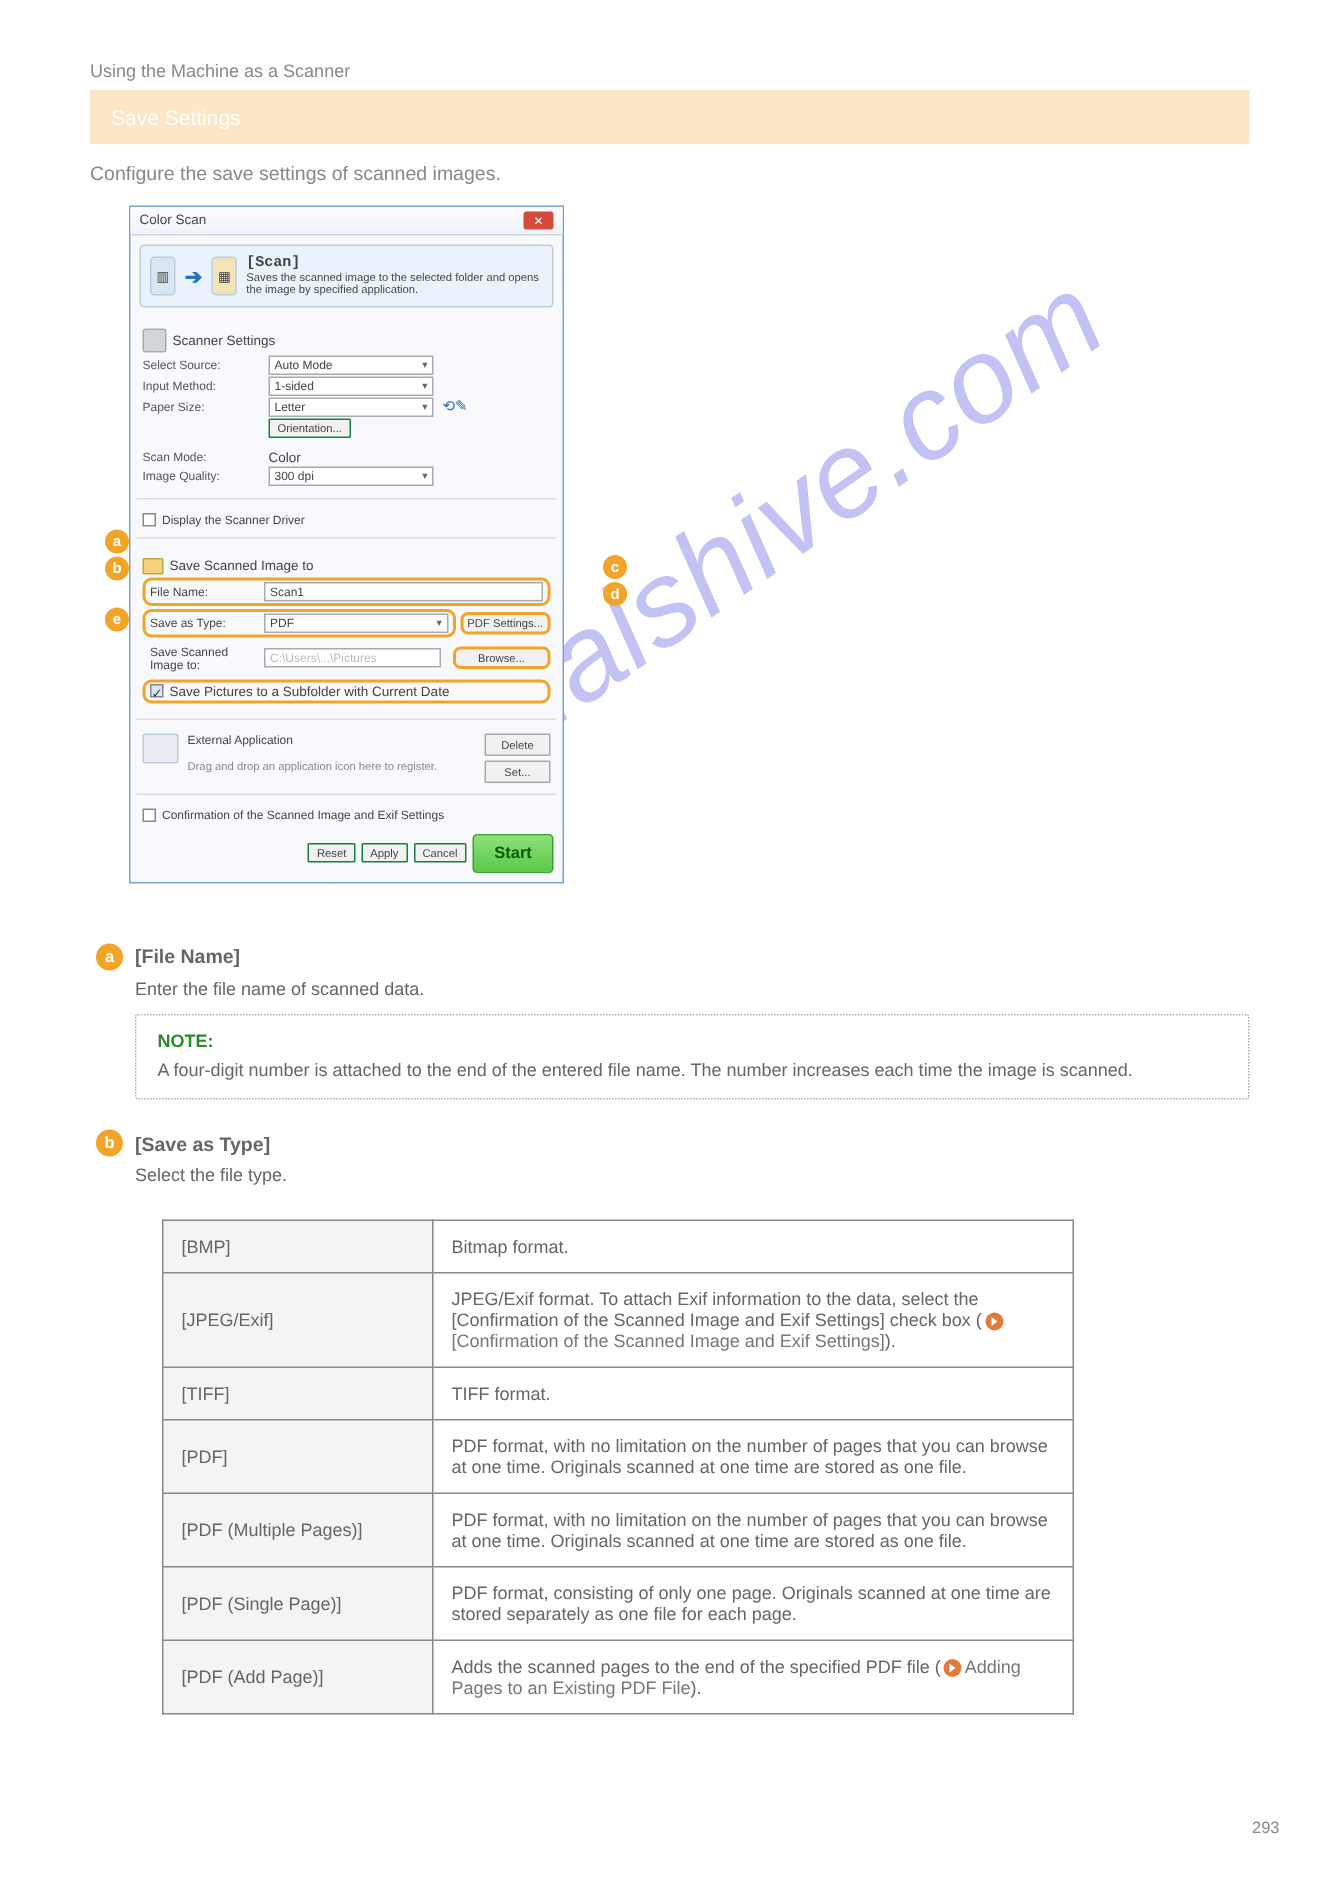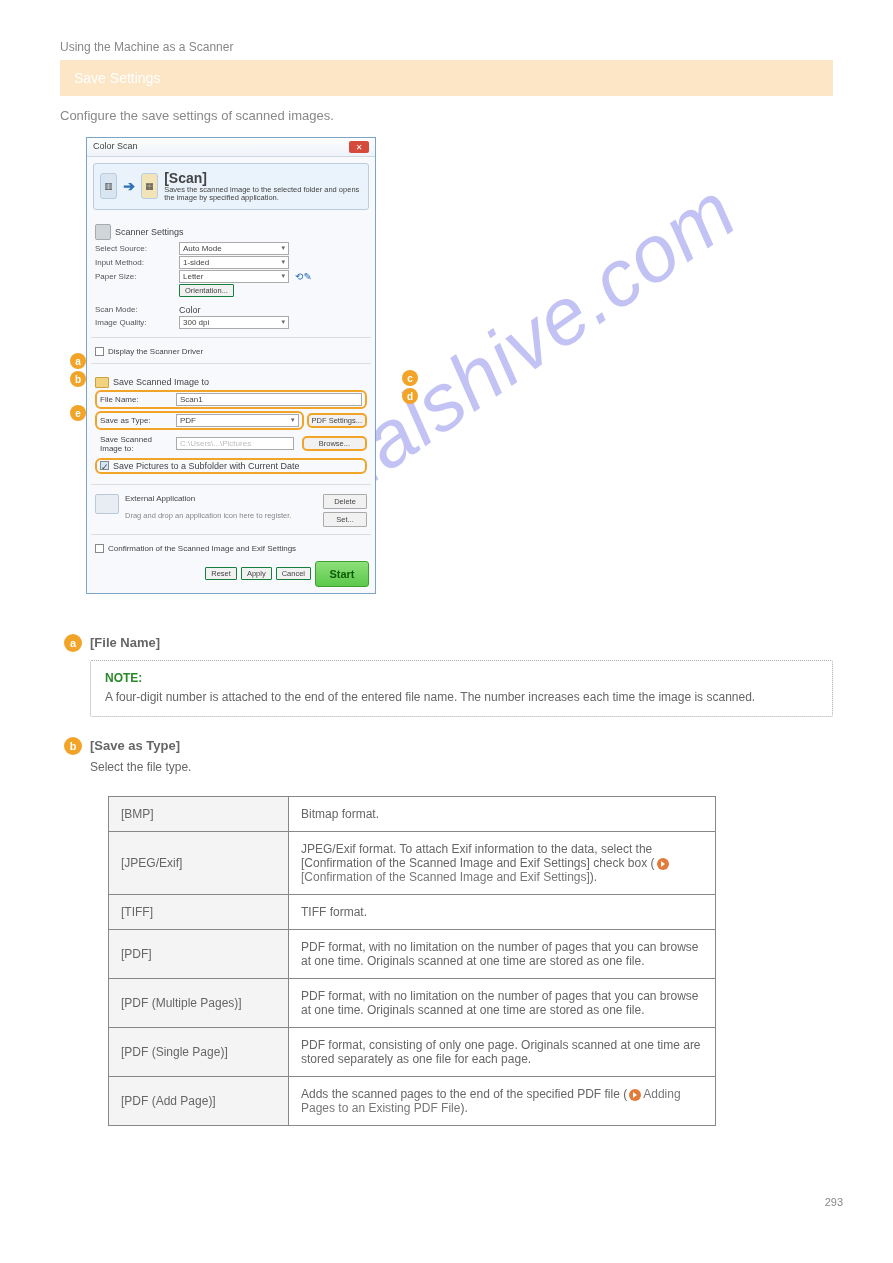--- a/index.html
+++ b/index.html
@@ -63,21 +63,21 @@
   .hero {
     margin: 6px; border:1px solid #bcd; background:#eaf3fb; border-radius:3px;
     display:flex; align-items:center; padding:6px; gap:6px;
   }
   .hero .disk, .hero .folder {
     width:26px;height:26px;border-radius:3px;background:#d9e6f2;border:1px solid #b8cde0;
     display:flex;align-items:center;justify-content:center;
   }
   .hero .arrow { color:#2b72b8; font-size:14px; font-weight:bold; }
   .hero .folder { background:#f3e4b8; }
-  .hero-text .t1 { font-weight:bold; font-size:14px; }
+  .hero-text .t1 { font-weight:bold; font-size:10px;font-family:Liberation Mono, monospace; }
   .hero-text .t2 { font-size:7.5px; line-height:1.1; }
   .section { padding: 4px 8px 2px; }
   .section-title { display:flex; align-items:center; gap:4px; margin:4px 0 2px; }
   .cube-icon {
     width:16px;height:16px;background:#d0d5da;border:1px solid #aaa;display:inline-block;border-radius:2px;
   }
   .form-row { display:flex; align-items:center; gap:6px; margin:1px 0; }
   .form-row .lbl { width:78px; font-size:8px; color:#555; }
   .sel, .txt, .btn {
     font-size:8px; border:1px solid #aaa; padding:1px 3px; background:#fff;
@@ -168,21 +168,21 @@
   }
   .link { color:#777; }
   .orange-arrow {
     display:inline-block;width:12px;height:12px;border-radius:50%;background:#e27b3a;
     position:relative; vertical-align:middle; margin:0 2px;
   }
   .orange-arrow::after {
     content:""; position:absolute; left:4px; top:3px;
     border-left:4px solid #fff;border-top:3px solid transparent;border-bottom:3px solid transparent;
   }
-  .pagenum { text-align:right; padding:30px 50px 20px 0; color:#888; font-size:11px; }
+  .pagenum { text-align:right; padding:30px 40px 20px 0; color:#888; font-size:11px; }
 </style>
 </head>
 <body>
 
 <div class="watermark">manualshive.com</div>
 
 <div class="page-content">
 
   <div class="header-link">Using the Machine as a Scanner</div>
 
@@ -332,20 +332,21 @@
 
     <div class="bubble bubble-c">c</div>
     <div class="bubble bubble-d">d</div>
   </div>
 
   <div class="callout">
     <div class="callout-hdr">
       <div class="callout-bubble">a</div>
       <div class="callout-title">[File Name]</div>
     </div>
+    <div class="callout-body">Enter the file name of scanned data.</div>
 
     <div class="note-block">
       <div class="note-label">NOTE:</div>
       <div class="note-text">A four-digit number is attached to the end of the entered file name. The number increases each time the image is scanned.</div>
     </div>
   </div>
 
   <div class="callout">
     <div class="callout-hdr">
       <div class="callout-bubble">b</div>

